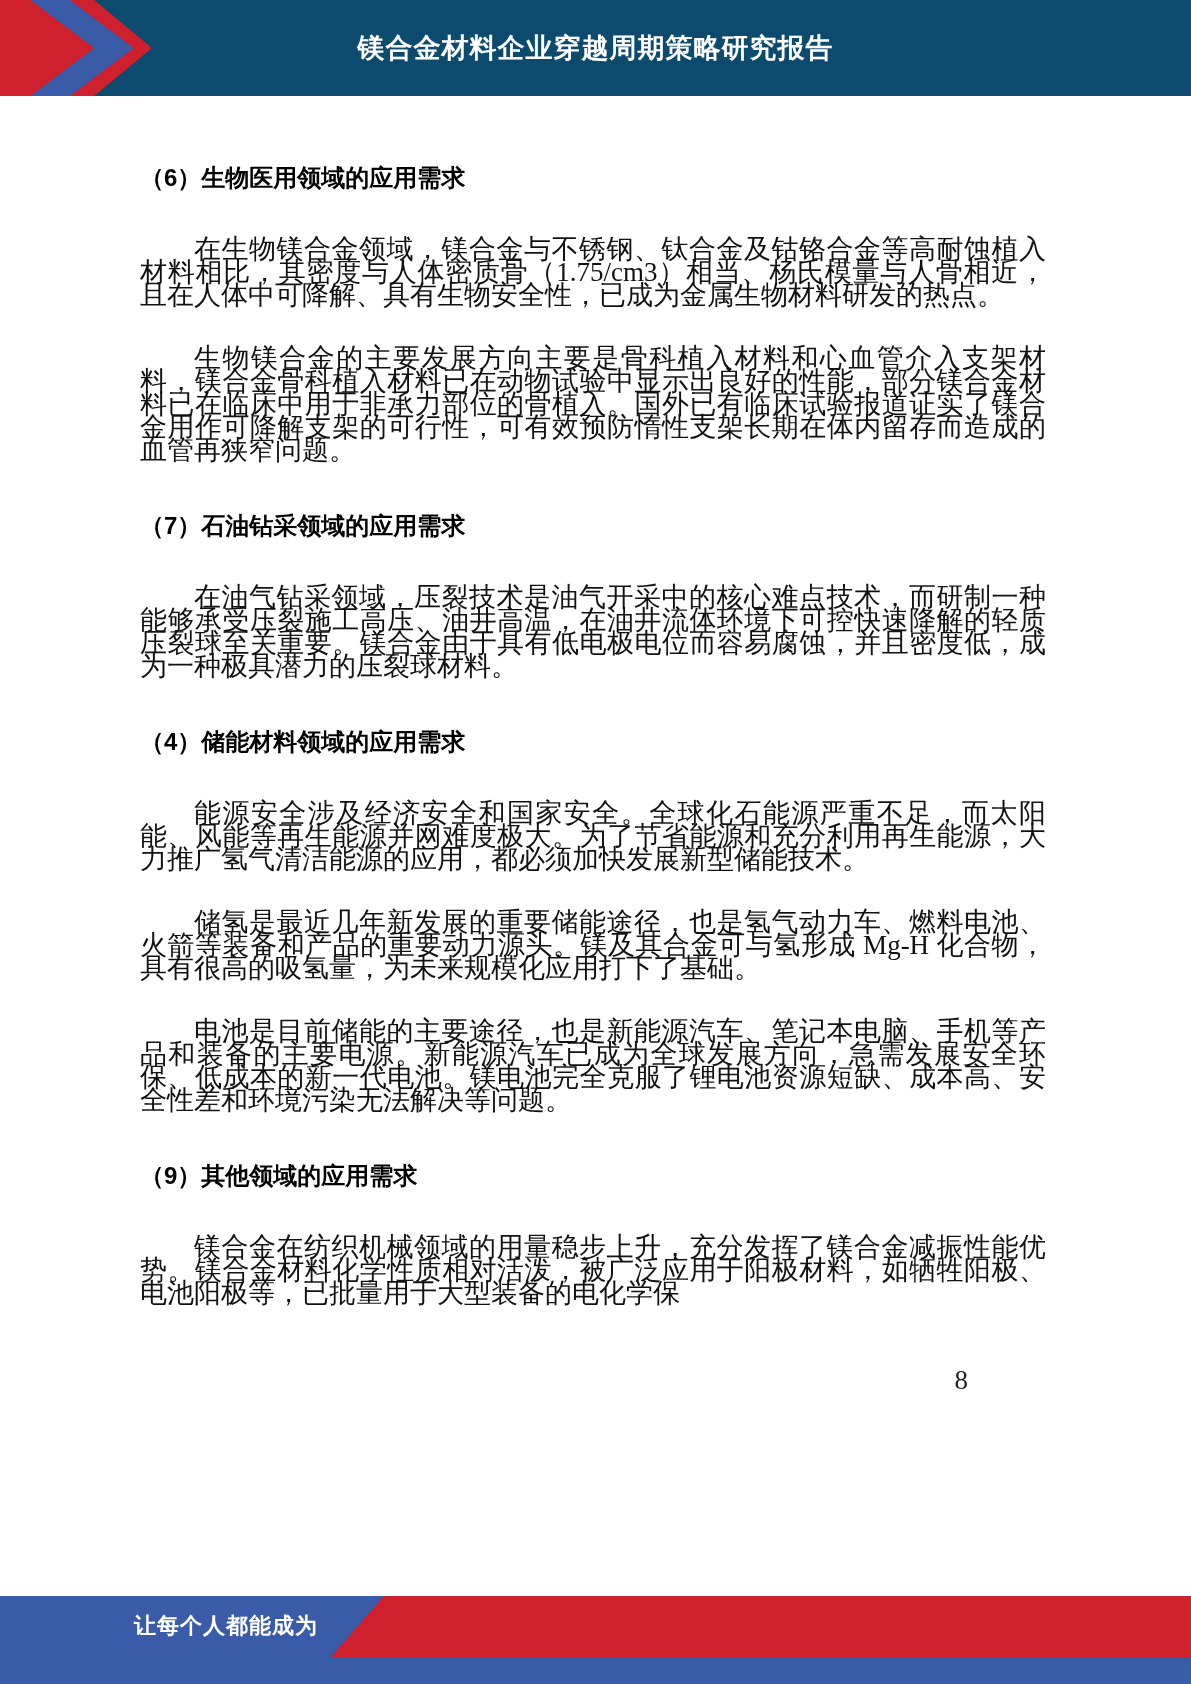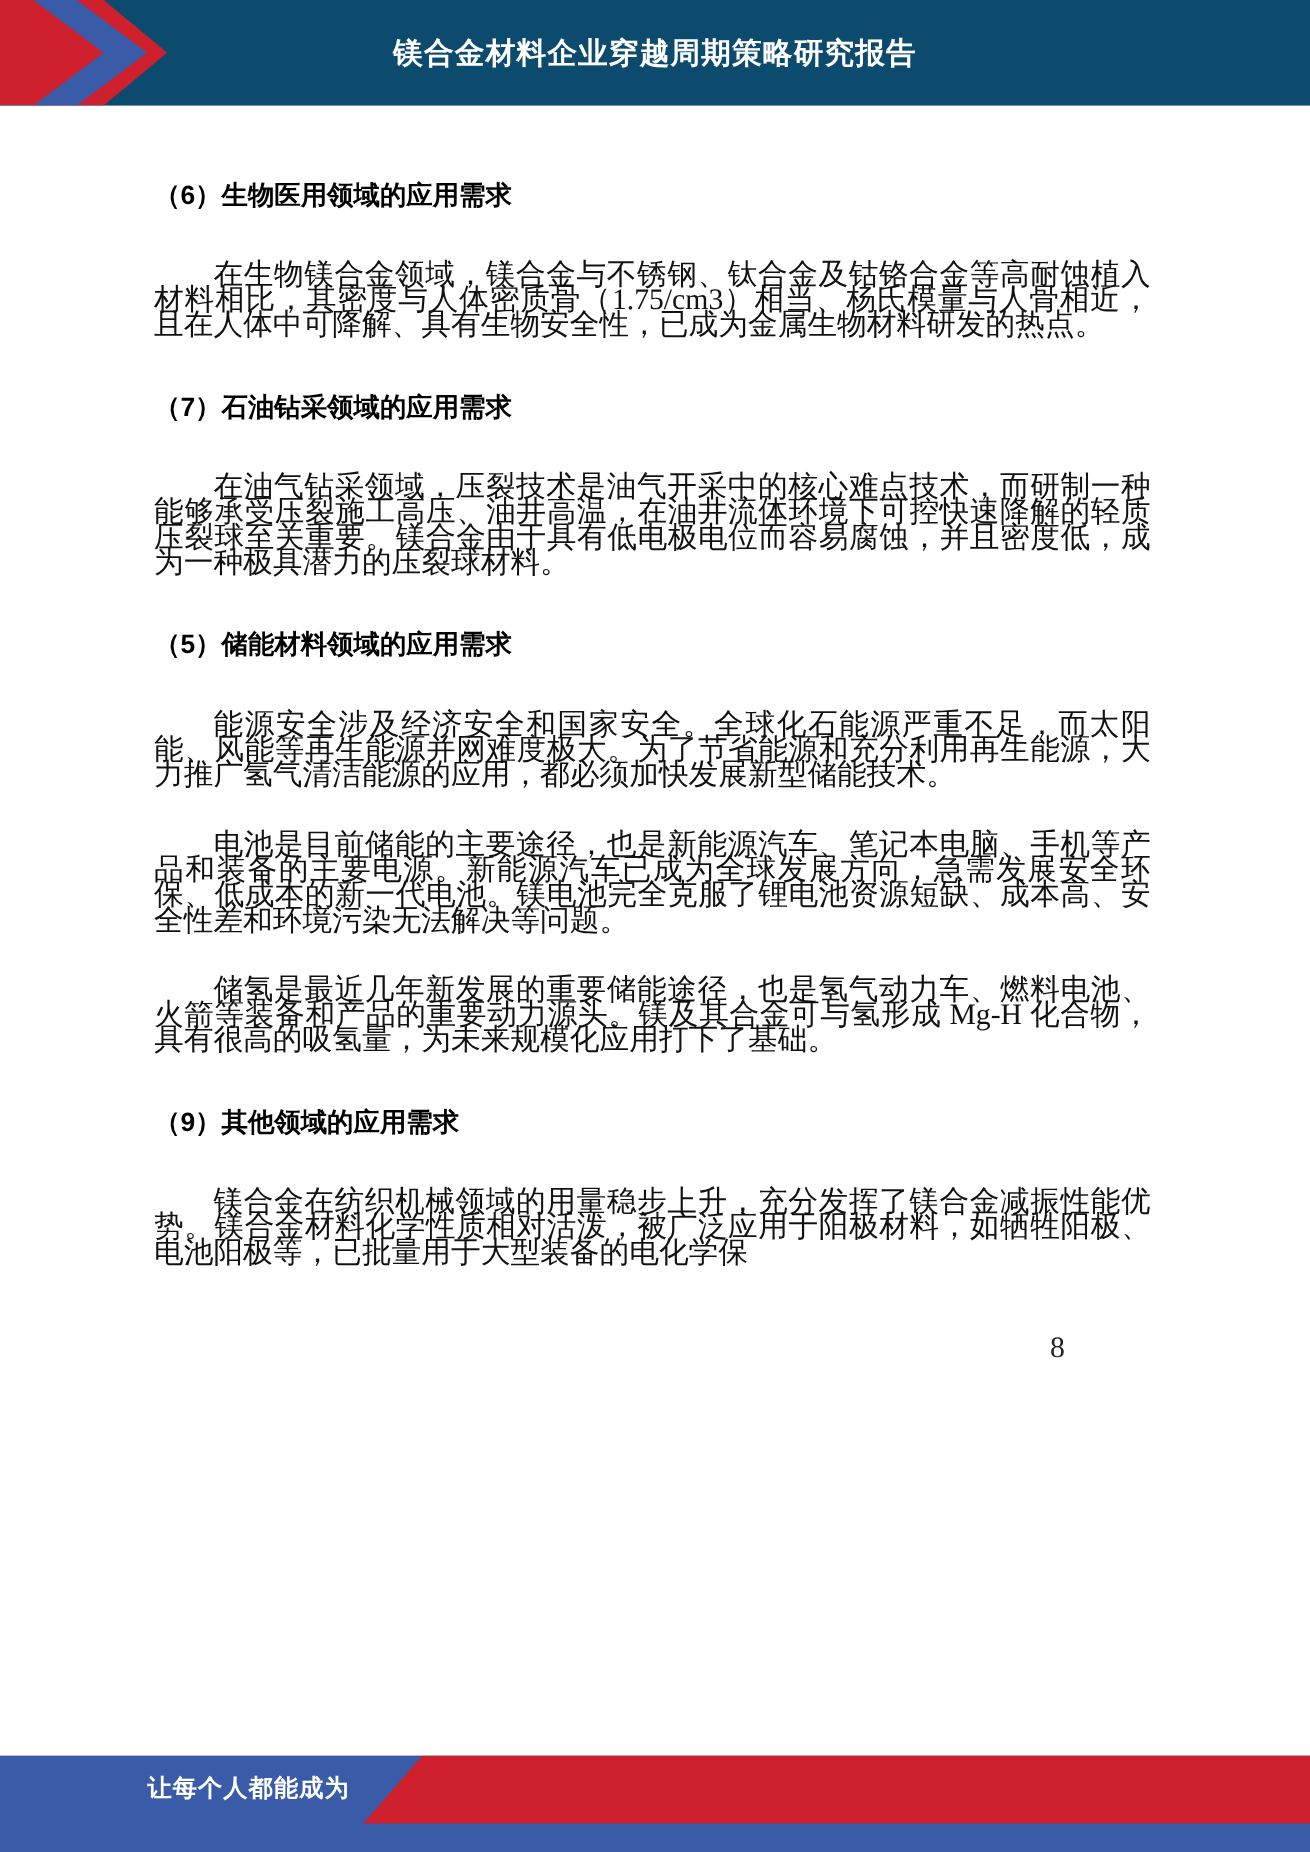--- a/index.html
+++ b/index.html
@@ -104,32 +104,33 @@
       <div class="arrow-chevron"></div>
     </div>
     <h1 class="banner-title">镁合金材料企业穿越周期策略研究报告</h1>
   </header>
 
   <main class="content">
 
     <section>
       <h2 class="sec-heading">（6）生物医用领域的应用需求</h2>
       <p class="para">在生物镁合金领域，镁合金与不锈钢、钛合金及钴铬合金等高耐蚀植入材料相比，其密度与人体密质骨（1.75/cm3）相当、杨氏模量与人骨相近，且在人体中可降解、具有生物安全性，已成为金属生物材料研发的热点。</p>
+      <p class="para">生物镁合金的主要发展方向主要是骨科植入材料和心血管介入支架材料，镁合金骨科植入材料已在动物试验中显示出良好的性能，部分镁合金材料已在临床中用于非承力部位的骨植入。国外已有临床试验报道证实了镁合金用作可降解支架的可行性，可有效预防惰性支架长期在体内留存而造成的血管再狭窄问题。</p>
     </section>
 
     <section>
       <h2 class="sec-heading">（7）石油钻采领域的应用需求</h2>
       <p class="para">在油气钻采领域，压裂技术是油气开采中的核心难点技术，而研制一种能够承受压裂施工高压、油井高温，在油井流体环境下可控快速降解的轻质压裂球至关重要。镁合金由于具有低电极电位而容易腐蚀，并且密度低，成为一种极具潜力的压裂球材料。</p>
     </section>
 
     <section>
-      <h2 class="sec-heading">（5）储能材料领域的应用需求</h2>
+      <h2 class="sec-heading">（4）储能材料领域的应用需求</h2>
       <p class="para">能源安全涉及经济安全和国家安全。全球化石能源严重不足，而太阳能、风能等再生能源并网难度极大。为了节省能源和充分利用再生能源，大力推广氢气清洁能源的应用，都必须加快发展新型储能技术。</p>
+      <p class="para">储氢是最近几年新发展的重要储能途径，也是氢气动力车、燃料电池、火箭等装备和产品的重要动力源头。镁及其合金可与氢形成 Mg-H 化合物，具有很高的吸氢量，为未来规模化应用打下了基础。</p>
       <p class="para">电池是目前储能的主要途径，也是新能源汽车、笔记本电脑、手机等产品和装备的主要电源。新能源汽车已成为全球发展方向，急需发展安全环保、低成本的新一代电池。镁电池完全克服了锂电池资源短缺、成本高、安全性差和环境污染无法解决等问题。</p>
-      <p class="para">储氢是最近几年新发展的重要储能途径，也是氢气动力车、燃料电池、火箭等装备和产品的重要动力源头。镁及其合金可与氢形成 Mg-H 化合物，具有很高的吸氢量，为未来规模化应用打下了基础。</p>
     </section>
 
     <section>
       <h2 class="sec-heading">（9）其他领域的应用需求</h2>
       <p class="para">镁合金在纺织机械领域的用量稳步上升，充分发挥了镁合金减振性能优势。镁合金材料化学性质相对活泼，被广泛应用于阳极材料，如牺牲阳极、电池阳极等，已批量用于大型装备的电化学保</p>
     </section>
 
     <div class="page-number">8</div>
   </main>
 

